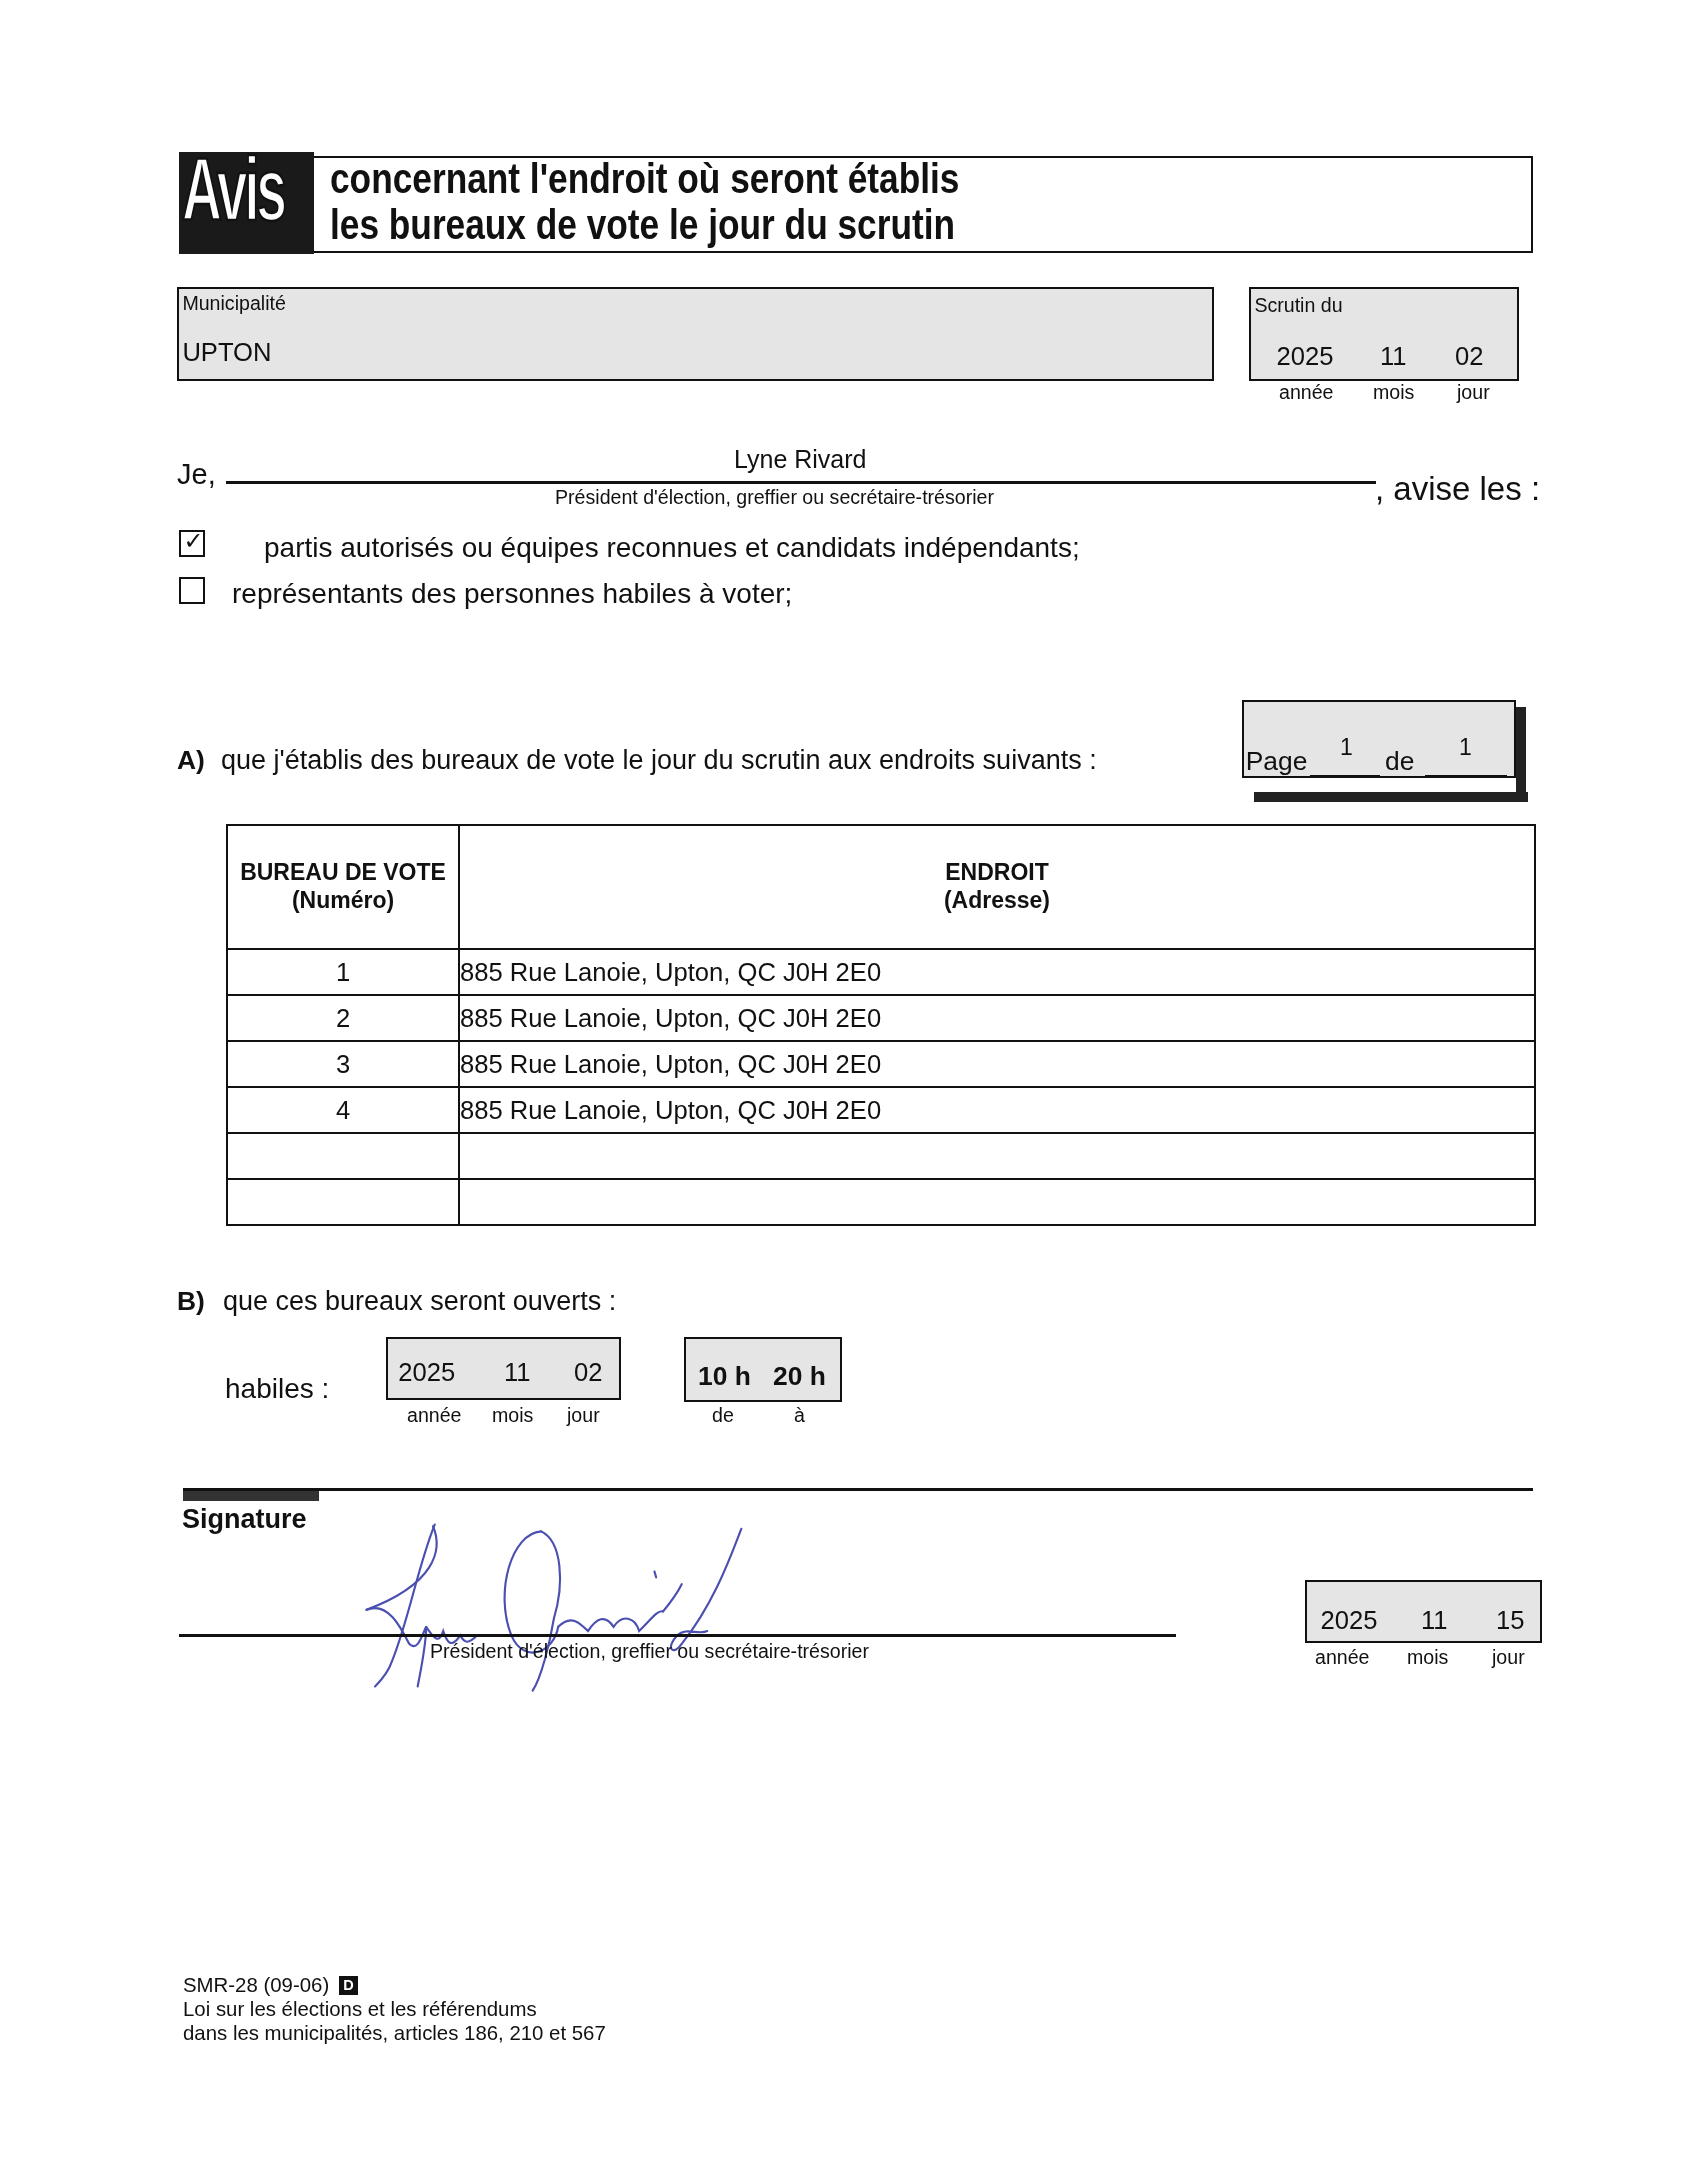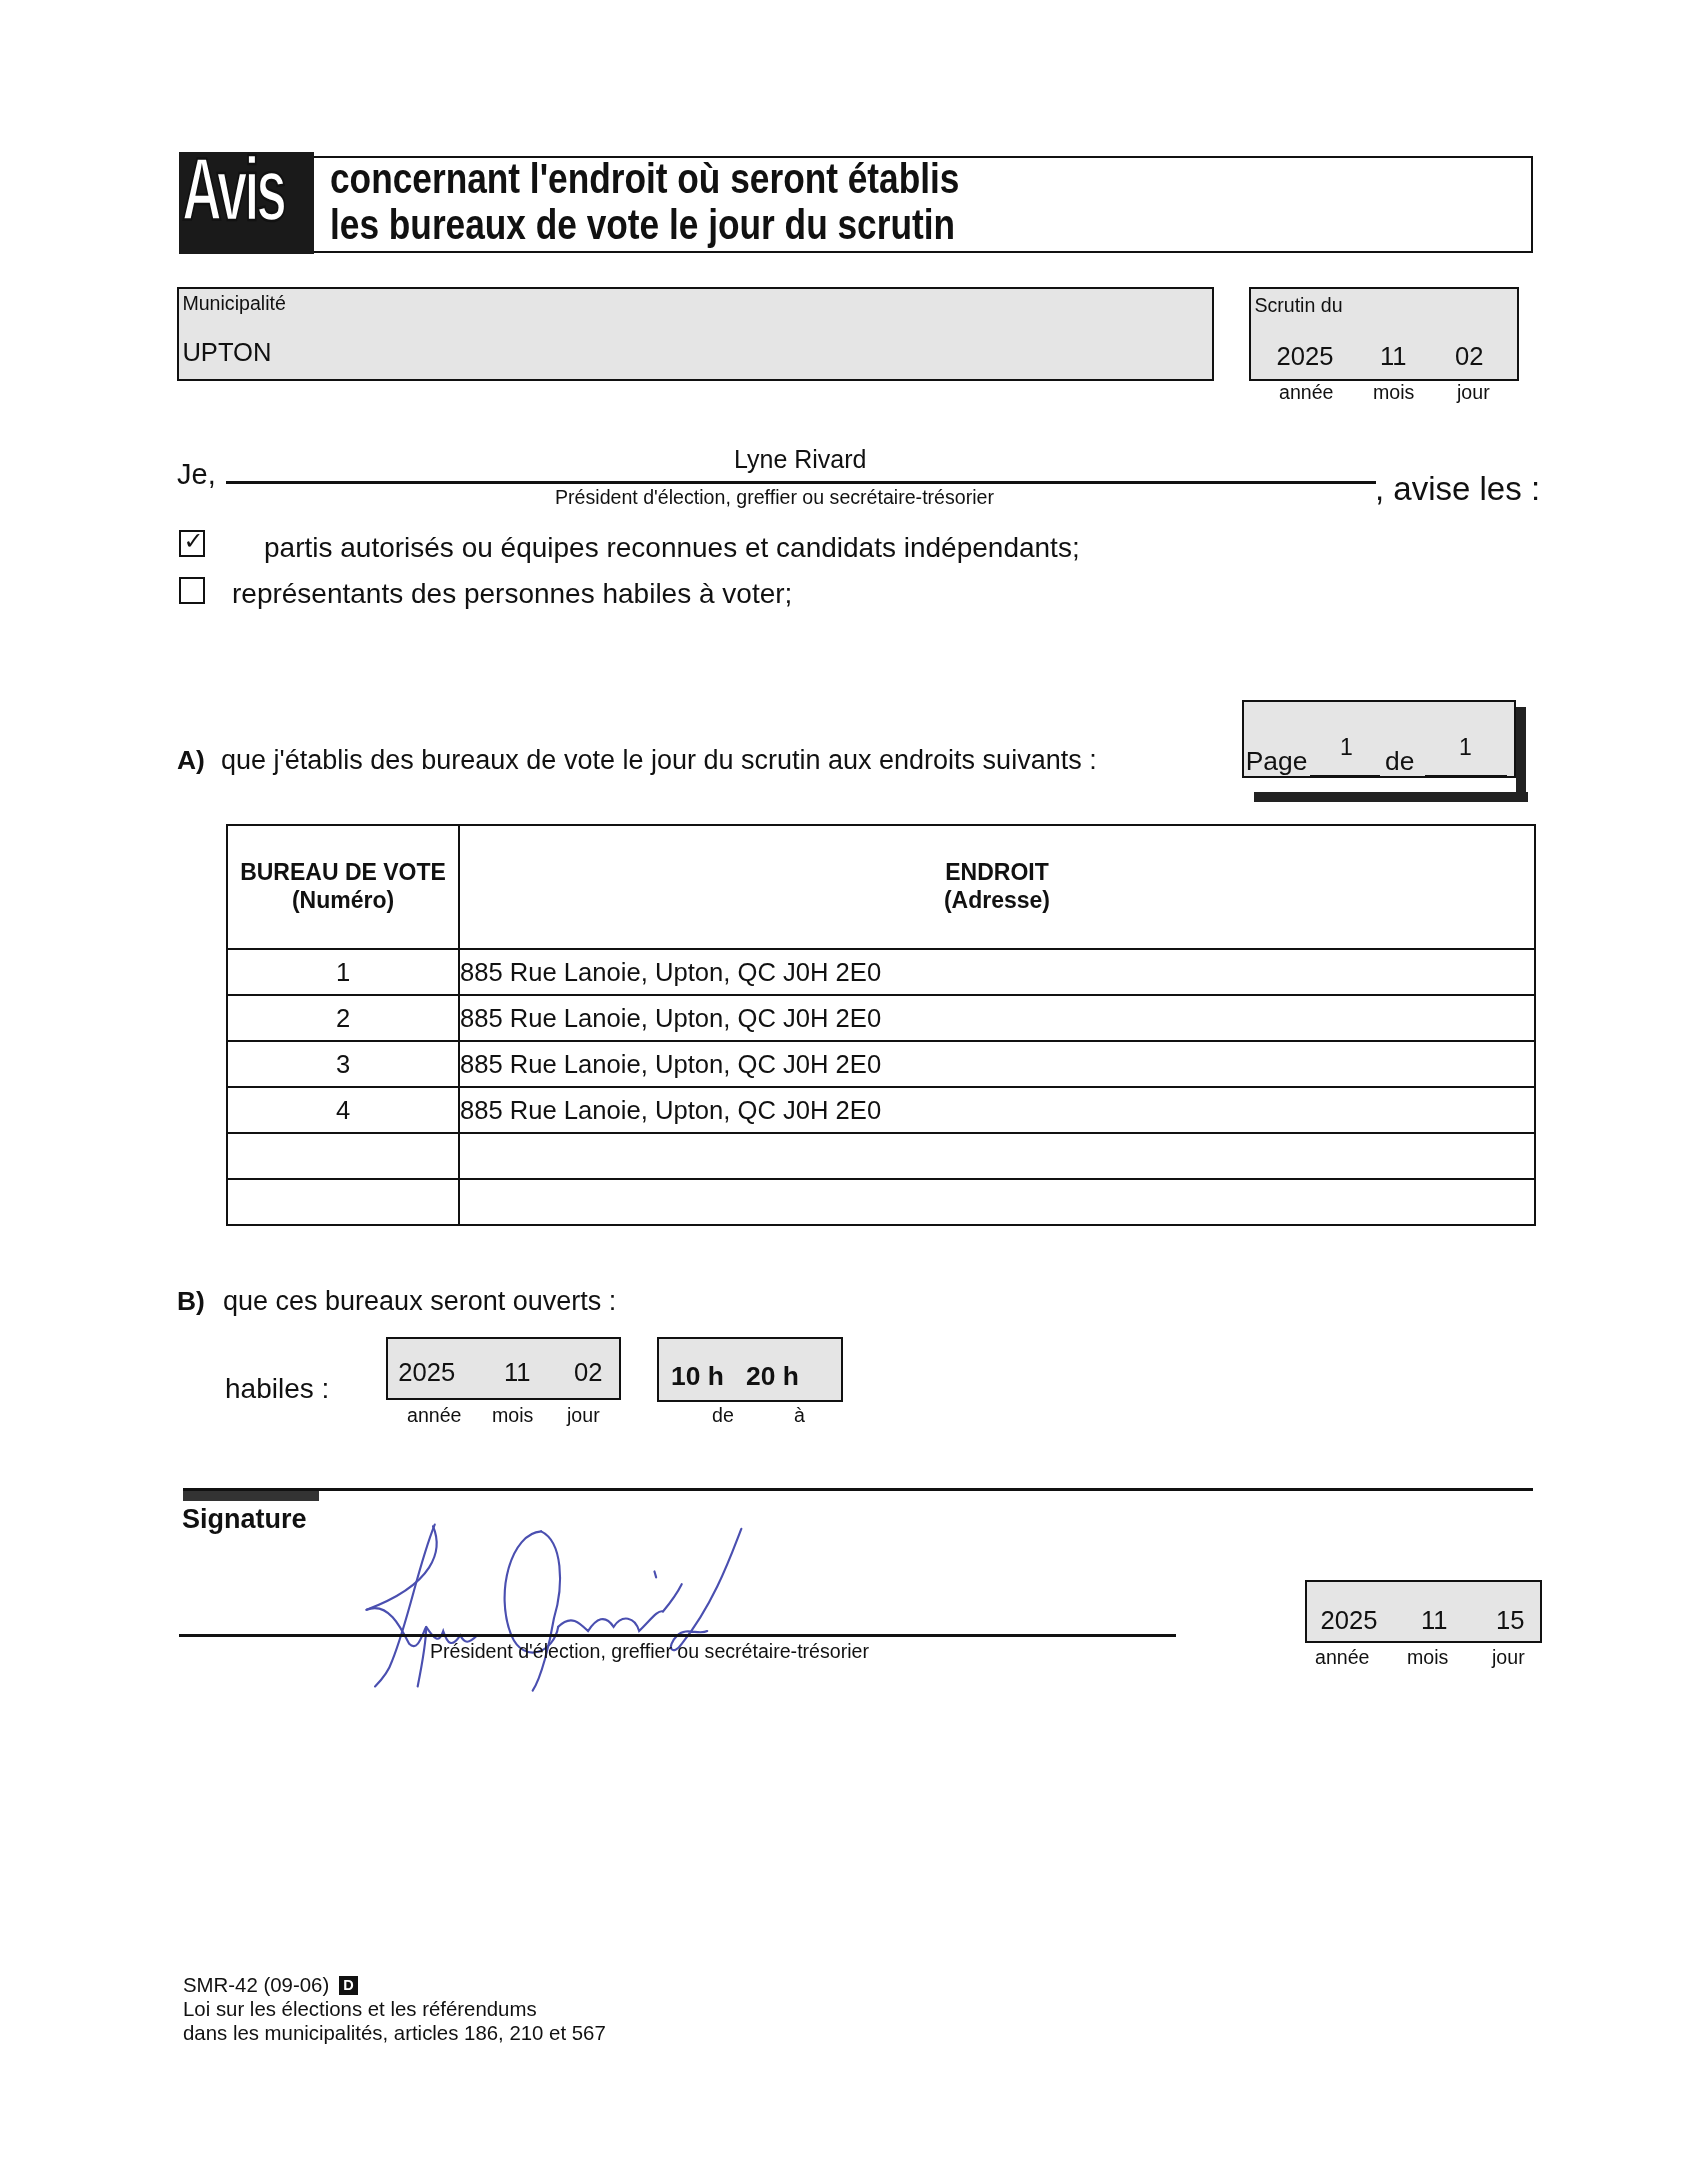--- a/index.html
+++ b/index.html
@@ -135,21 +135,21 @@
 
 <div class="box" style="left:386px;top:1337px;width:235px;height:63px;">
   <div class="t val" style="left:10.2px;top:19px;">2025</div>
   <div class="t val" style="left:116px;top:19px;">11</div>
   <div class="t val" style="left:186px;top:19px;">02</div>
 </div>
 <div class="t lbl-sm" style="left:407px;top:1404px;">année</div>
 <div class="t lbl-sm" style="left:492px;top:1404px;">mois</div>
 <div class="t lbl-sm" style="left:567px;top:1404px;">jour</div>
 
-<div class="box" style="left:657px;top:1337px;width:186px;height:65px;text-align:right;">
+<div class="box" style="left:684px;top:1337px;width:158px;height:65px;text-align:right;">
   <div class="t" style="left:12px;top:22px;font-size:26.4px;font-weight:bold;">10 h</div>
   <div class="t" style="left:87px;top:22px;font-size:26.4px;font-weight:bold;">20 h</div>
 </div>
 <div class="t lbl-sm" style="left:712px;top:1404px;">de</div>
 <div class="t lbl-sm" style="left:794px;top:1404px;">à</div>
 
 <div class="sig-bar"></div>
 <div class="line" style="left:183px;top:1488px;width:1350px;"></div>
 <div class="t" style="left:182px;top:1504px;font-size:27px;font-weight:bold;">Signature</div>
 
@@ -173,17 +173,17 @@
 
 <div class="box" style="left:1305px;top:1580px;width:237px;height:63px;">
   <div class="t val" style="left:13.6px;top:24px;">2025</div>
   <div class="t val" style="left:114px;top:24px;">11</div>
   <div class="t val" style="left:189px;top:24px;">15</div>
 </div>
 <div class="t lbl-sm" style="left:1315px;top:1646px;">année</div>
 <div class="t lbl-sm" style="left:1407px;top:1646px;">mois</div>
 <div class="t lbl-sm" style="left:1492px;top:1646px;">jour</div>
 
-<div class="t" style="left:183px;top:1974px;font-size:20.4px;">SMR-42 (09-06)</div>
+<div class="t" style="left:183px;top:1974px;font-size:20.4px;">SMR-28 (09-06)</div>
 <div class="abs" style="left:339px;top:1976px;width:19px;height:19px;background:#111;color:#fff;font-size:14.5px;font-weight:bold;text-align:center;line-height:19px;">D</div>
 <div class="t" style="left:183px;top:1998px;font-size:20.4px;">Loi sur les élections et les référendums</div>
 <div class="t" style="left:183px;top:2022px;font-size:20.4px;">dans les municipalités, articles 186, 210 et 567</div>
 
 
 </body></html>

